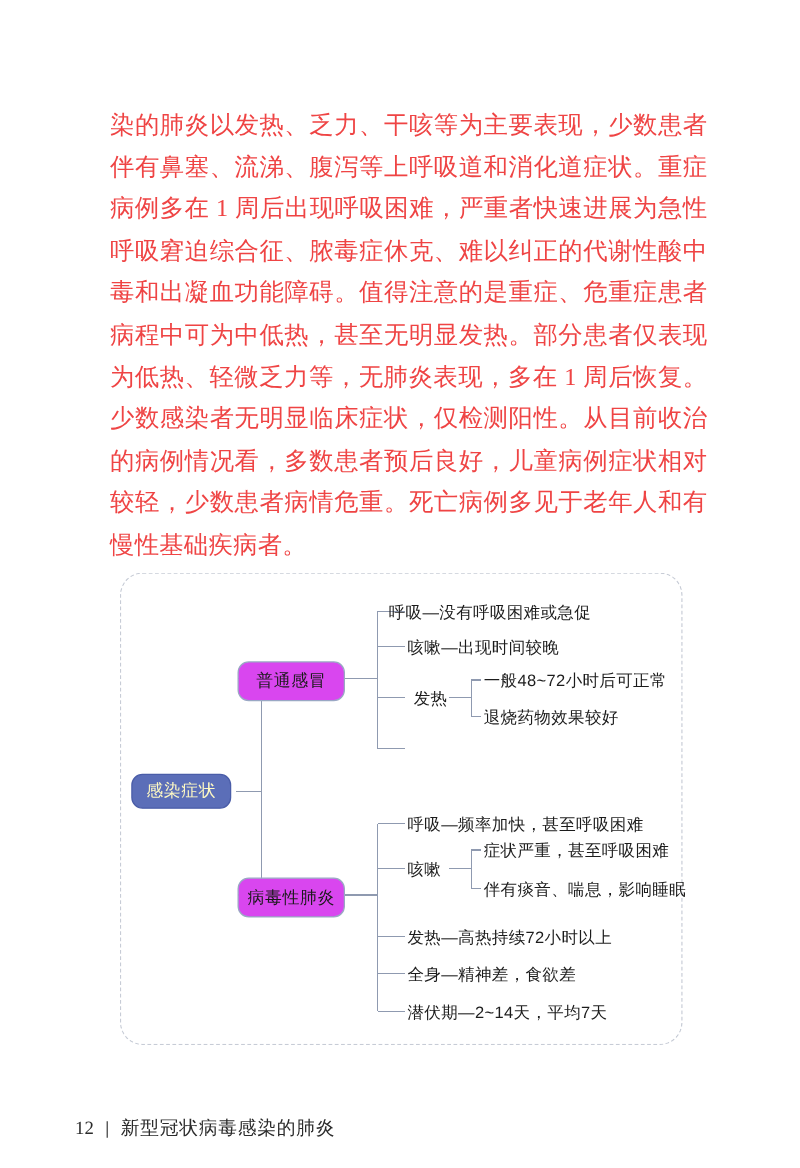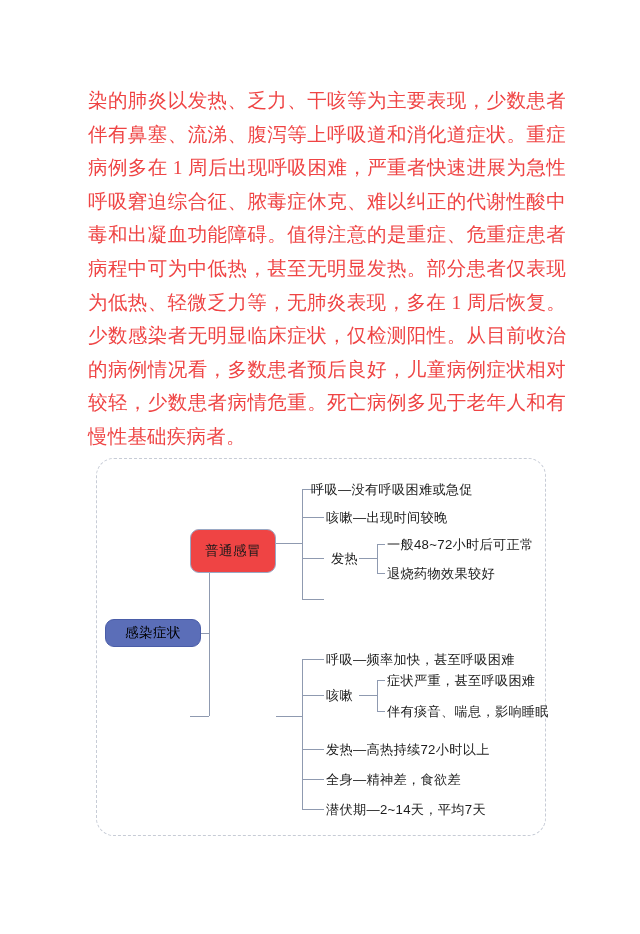--- a/index.html
+++ b/index.html
@@ -65,33 +65,33 @@
     align-items: center;
     justify-content: center;
     border-radius: 9px;
     font-family: "Liberation Sans", "DejaVu Sans", sans-serif;
     white-space: nowrap;
   }
 
   .node-root {
     left: 8px;
     top: 160px;
-    width: 96px;
+    width: 80px;
     height: 28px;
     background: #5b6eb8;
     border: 1px solid #4a5da8;
-    color: #000000;
+    color: #fef9c3;
     font-size: 13.5px;
     letter-spacing: 0.5px;
   }
 
   .node-branch {
     width: 86px;
-    height: 44px;
-    background: #ef4444;
+    height: 32px;
+    background: #d946ef;
     border: 1px solid #9aa8c4;
     color: #1a1a1a;
     font-size: 13.5px;
     letter-spacing: 0.5px;
   }
   .node-branch-1 { left: 93px; top: 70px; }
   .node-branch-2 { left: 93px; top: 243px; }
 
   
   .leaf {
@@ -195,20 +195,23 @@
     </div>
 
     <div class="node node-root">
       <span>感染症状</span>
     </div>
 
     <div class="node node-branch node-branch-1">
       <span>普通感冒</span>
     </div>
 
+    <div class="node node-branch node-branch-2">
+      <span>病毒性肺炎</span>
+    </div>
 
     <div class="leaf" style="left:214px; top:24px;">呼吸—没有呼吸困难或急促</div>
 
     <div class="leaf" style="left:229px; top:52px;">咳嗽—出现时间较晚</div>
 
     <div class="leaf" style="left:214px; top:93px;margin-left:20px;">发热</div>
 
     <div class="sub-label" style="left:290px; top:79px;">一般48~72小时后可正常</div>
 
     <div class="sub-label" style="left:290px; top:108px;">退烧药物效果较好</div>
@@ -223,14 +226,19 @@
     <div class="sub-label" style="left:290px; top:246px;text-align:right;">伴有痰音、喘息，影响睡眠</div>
 
     <div class="leaf" style="left:229px; top:284px;">发热—高热持续72小时以上</div>
 
     <div class="leaf" style="left:229px; top:314px;">全身—精神差，食欲差</div>
 
     <div class="leaf" style="left:229px; top:344px;">潜伏期—2~14天，平均7天</div>
 
   </div>
 
+  <div class="footer">
+    <span class="footer-page">12</span>
+    <span class="footer-sep">|</span>
+    <span class="footer-title">新型冠状病毒感染的肺炎</span>
+  </div>
 
 </div>
 
 </body></html>

